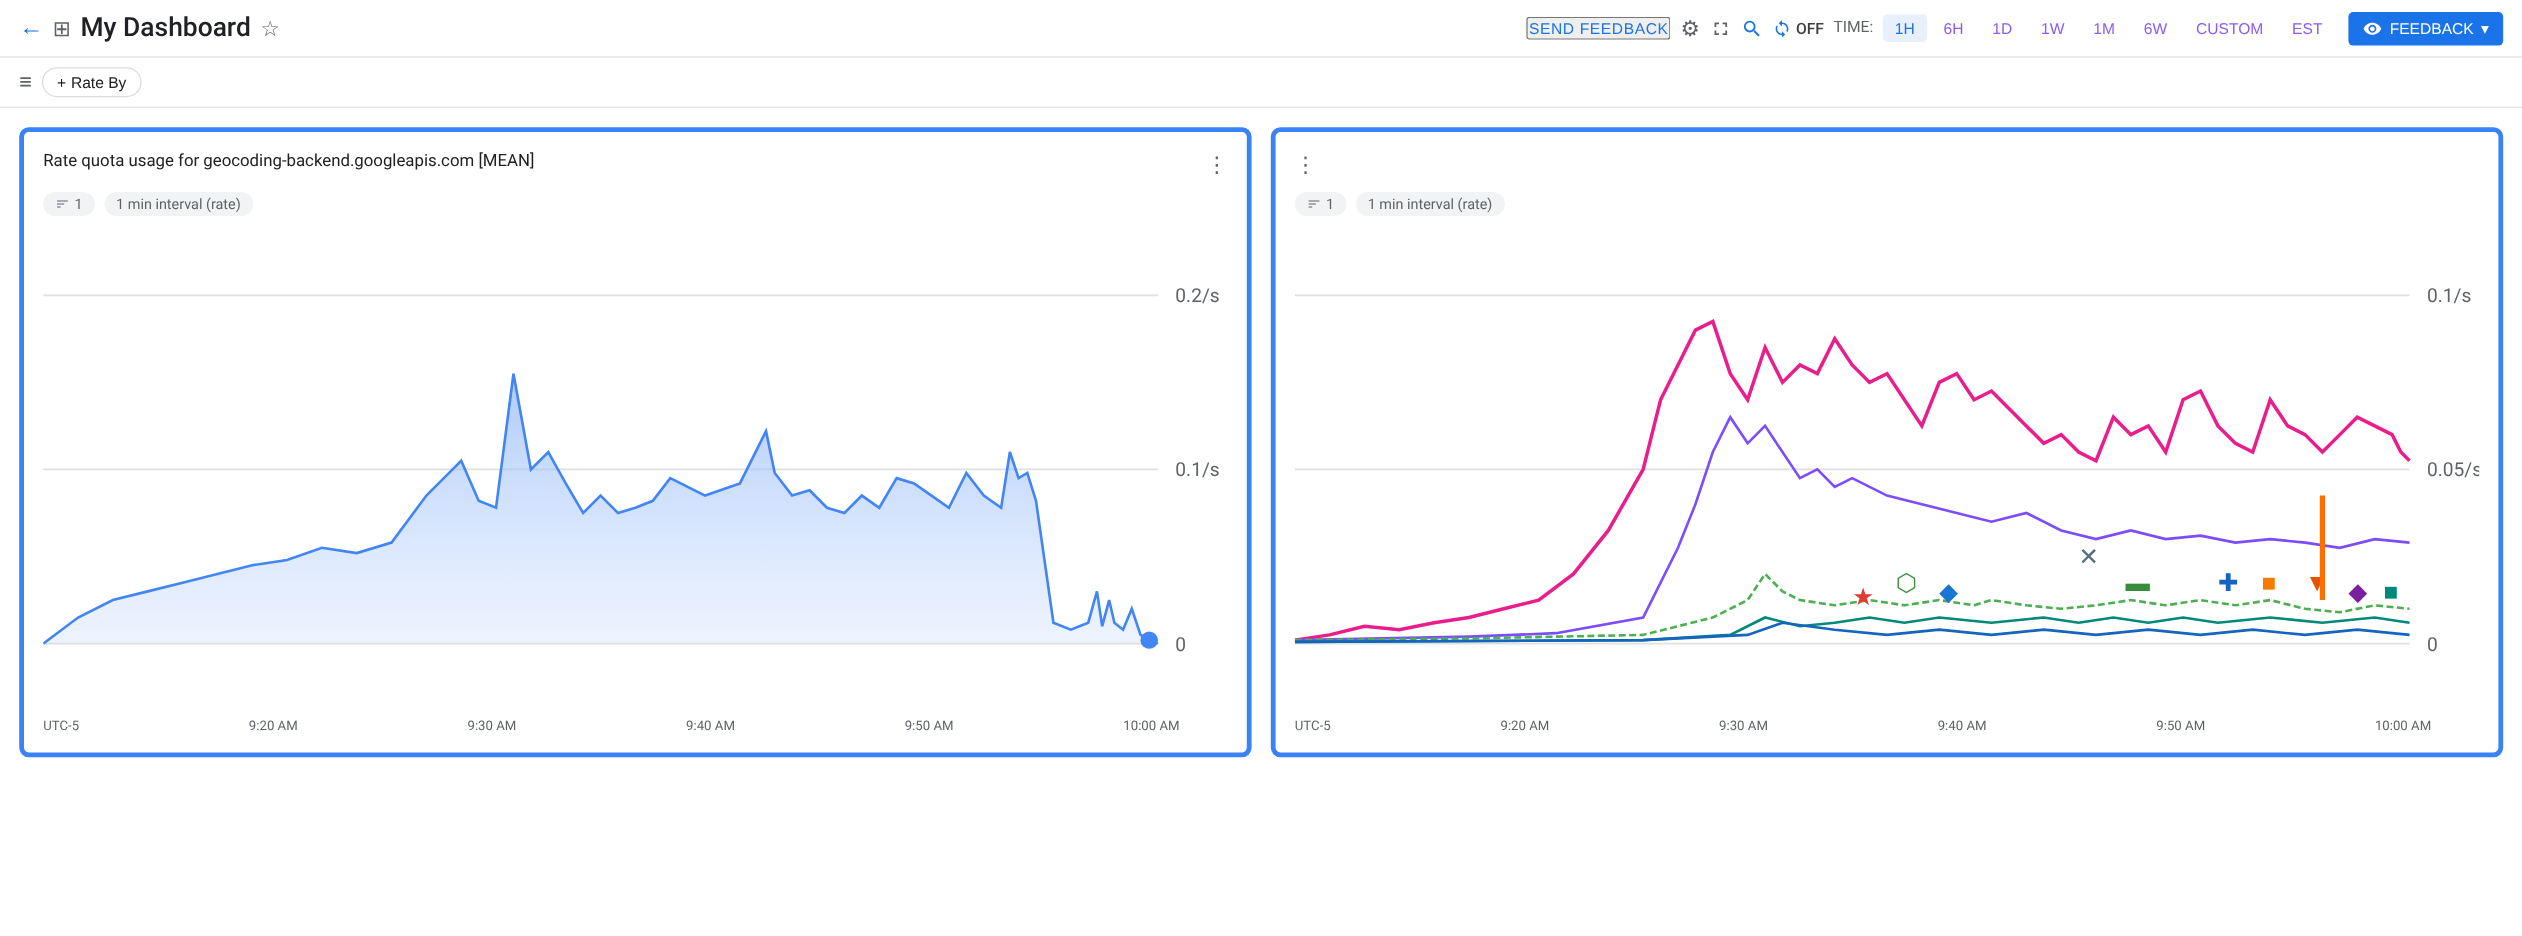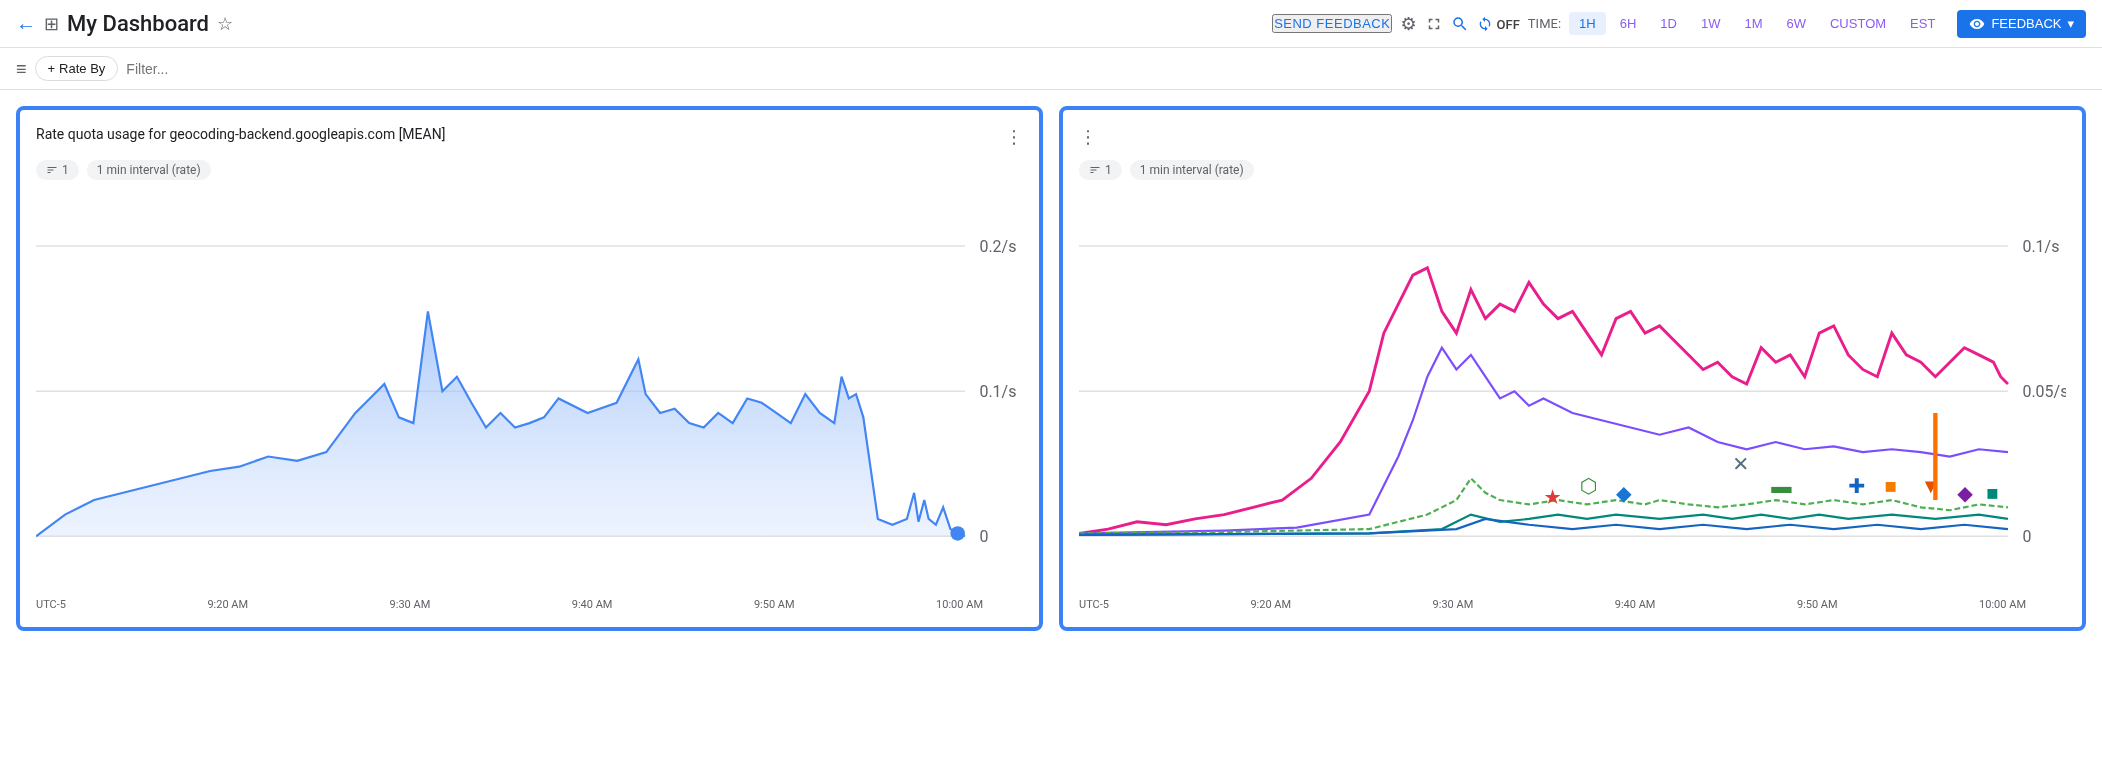--- a/index.html
+++ b/index.html
@@ -204,21 +204,20 @@
     </button>
   </div>
 </div>
 
 <div class="toolbar">
   <span class="menu-icon">≡</span>
   <button class="group-by-btn">
     <span>+</span>
     <span>Rate By</span>
   </button>
-  <input class="filter-input" type="text" placeholder="Filter..." style="">
 </div>
 
 <div class="main-content">
 
   <div class="chart-card">
     <div class="chart-header">
       <span class="chart-title">Rate quota usage for geocoding-backend.googleapis.com [MEAN]</span>
       <button class="more-btn">⋮</button>
     </div>
     <div class="chart-meta">

